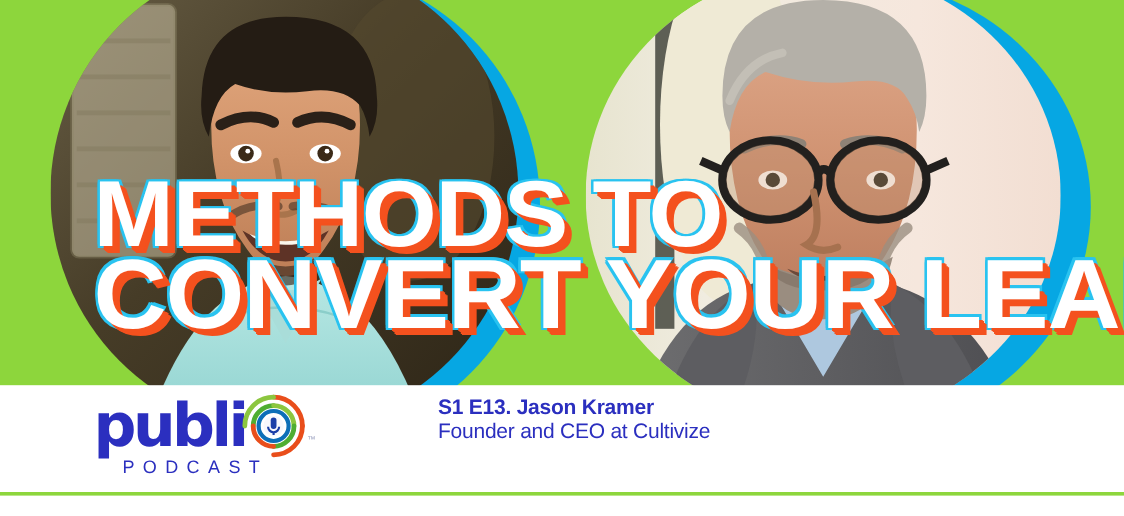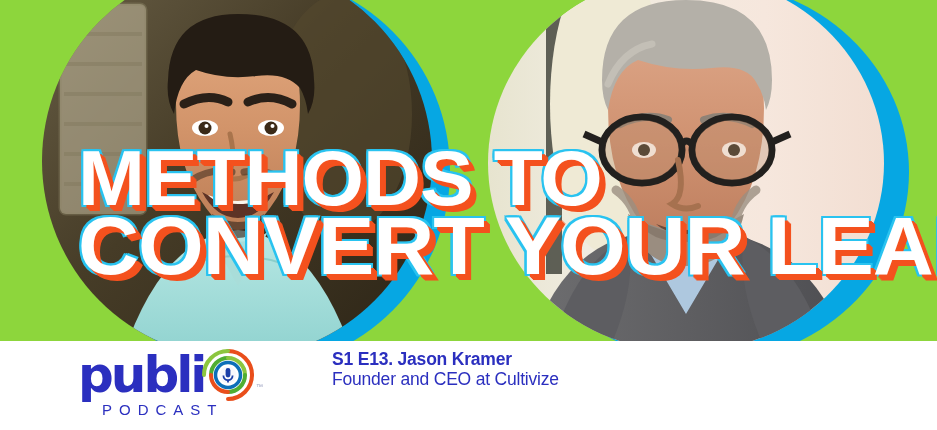--- a/index.html
+++ b/index.html
@@ -34,34 +34,34 @@
     transform-origin:left center;
     text-shadow:
        4px 4px 0 #f4511e,  5px 5px 0 #f4511e,  6px 6px 0 #f4511e,
        3px 3px 0 #f4511e,
       -2px -2px 0 #29c3f0, -2px  0px 0 #29c3f0, 0px -2px 0 #29c3f0,
       -2px  2px 0 #29c3f0,  2px -2px 0 #29c3f0;
   }
   #hl-2{font-size:82px;}
 
   
-  #footer{position:absolute;left:0;top:341px;width:937px;height:78px;background:#ffffff;}
+  #footer{position:absolute;left:0;top:321px;width:937px;height:89px;background:#ffffff;}
 
   #logo{position:absolute;left:78px;top:8px;width:220px;}
   #logo-mark{position:relative;height:52px;}
   #logo-word{position:absolute;left:0;top:0;
     font-family:"DejaVu Sans","Liberation Sans",sans-serif;
     font-weight:bold;font-size:50px;color:#2b2fbf;letter-spacing:-3px;line-height:52px;}
   #logo-mic{position:absolute;left:122px;top:-2px;width:56px;height:56px;}
   #logo-tm{position:absolute;left:178px;top:34px;font-size:7px;color:#9aa0c0;}
   #logo-podcast{position:absolute;left:24px;top:52px;
     font-weight:normal;font-size:15px;color:#2b2fbf;letter-spacing:7px;}
 
   #meta{position:absolute;left:332px;top:8px;color:#2b2fbf;}
-  .meta-line{white-space:nowrap;}
+  .meta-line{white-space:nowrap;margin-left:33px;}
   .m-bold{font-weight:bold;font-size:17.5px;line-height:20px;letter-spacing:-0.2px;}
   .m-reg{font-weight:normal;font-size:17.5px;line-height:20px;letter-spacing:-0.2px;text-align:center;}
 </style>
 </head>
 <body>
 
 <div id="card">
 
   <div id="banner">
 

